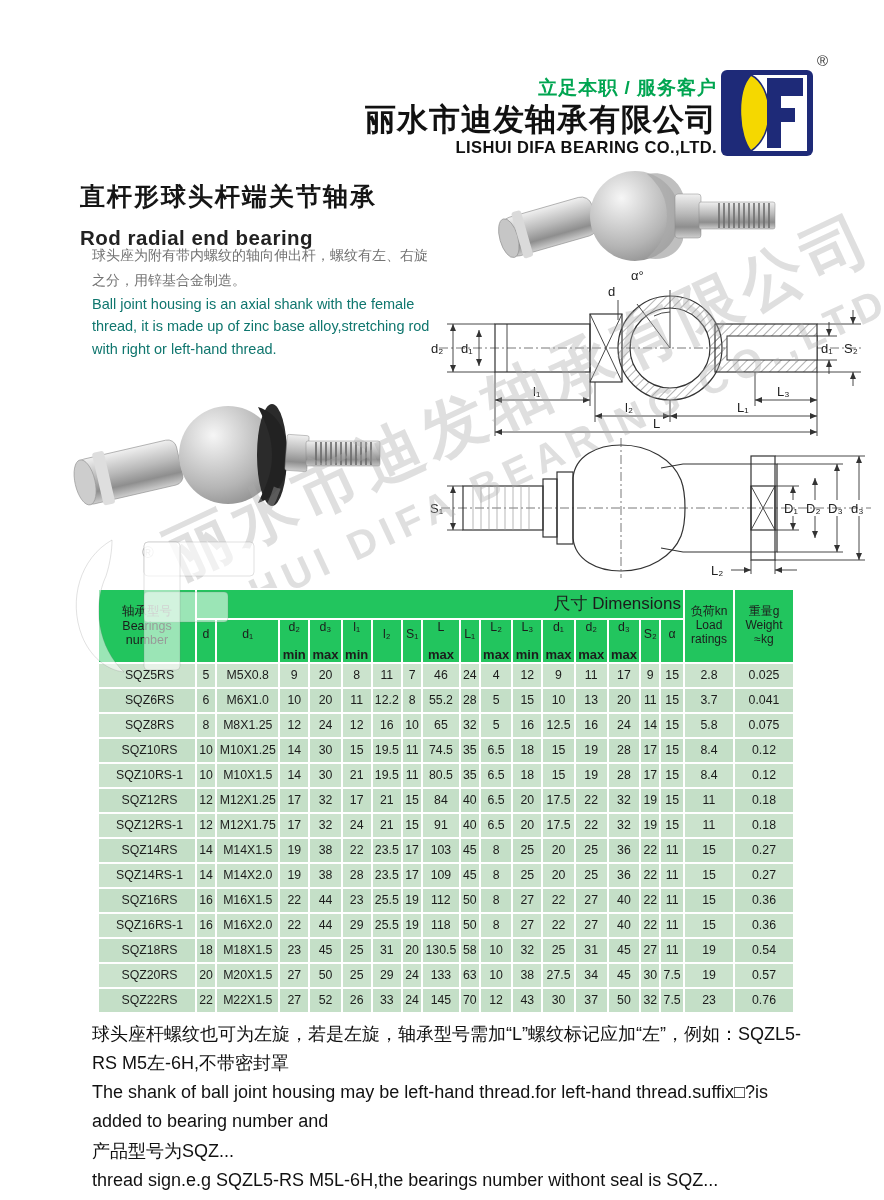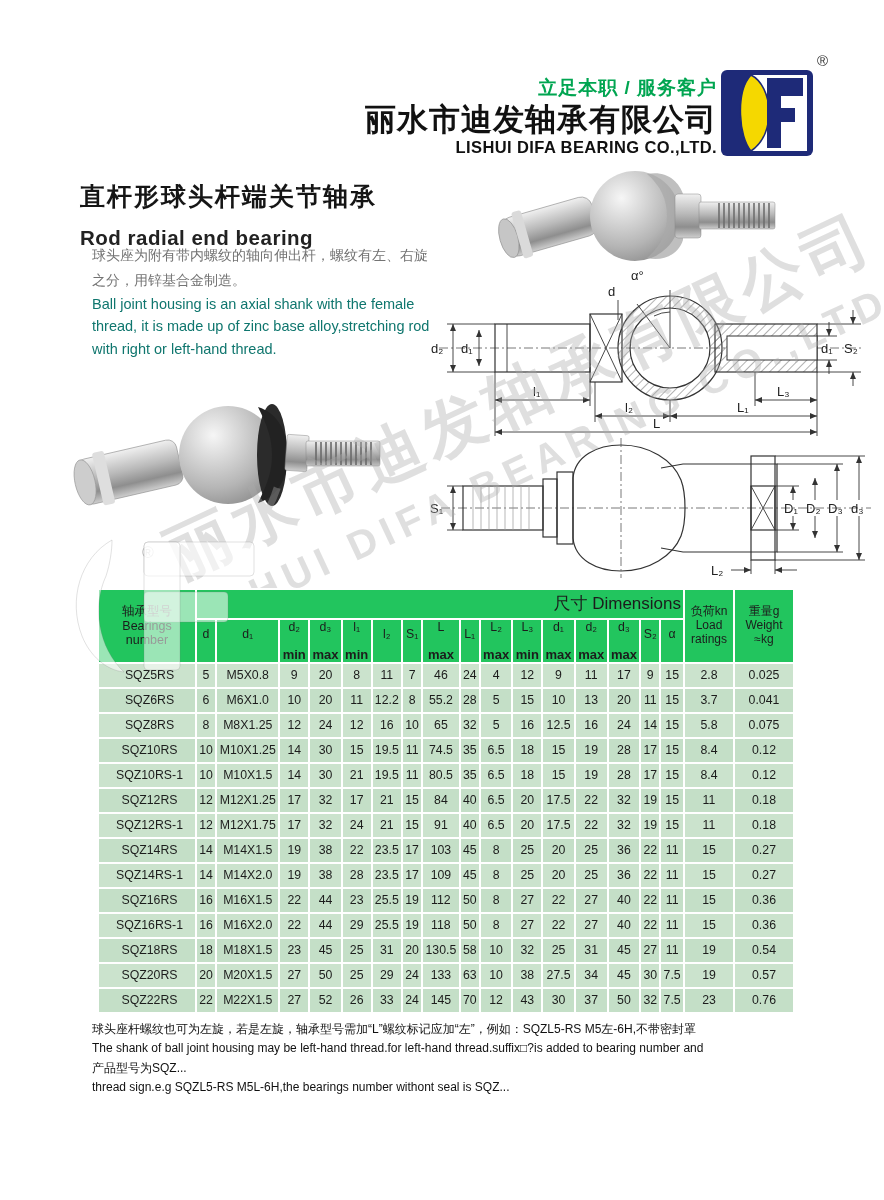--- a/index.html
+++ b/index.html
@@ -47,21 +47,21 @@
   th.dims{height:26px;font-size:17px;text-align:right;}
   th.load,th.weight{white-space:pre-line;font-size:12px;}
   th.load{width:44px;} th.weight{width:54px;}
   th .sym{display:block;line-height:1.1;}
   th .sub{display:block;font-size:13px;line-height:1;margin-top:13px;font-weight:bold;}
   td{background:#cbe3cd;height:21px;}
   tr:nth-child(even) td{background:#c4dfc7;}
   td.model-col{text-align:center;padding-left:7px;white-space:nowrap;}
 
   
-  .notes{position:absolute;left:92px;top:1020px;width:716px;font-size:12px;line-height:1.62;color:#111;z-index:12;}
+  .notes{position:absolute;left:92px;top:1020px;width:716px;font-size:18px;line-height:1.62;color:#111;z-index:12;}
 </style>
 </head>
 <body>
 
 <div class="page">
 
   <div class="header-text">
     <div class="slogan">立足本职 / 服务客户</div>
     <div class="company-cn">丽水市迪发轴承有限公司</div>
     <div class="company-en">LISHUI DIFA BEARING CO.,LTD.</div>

